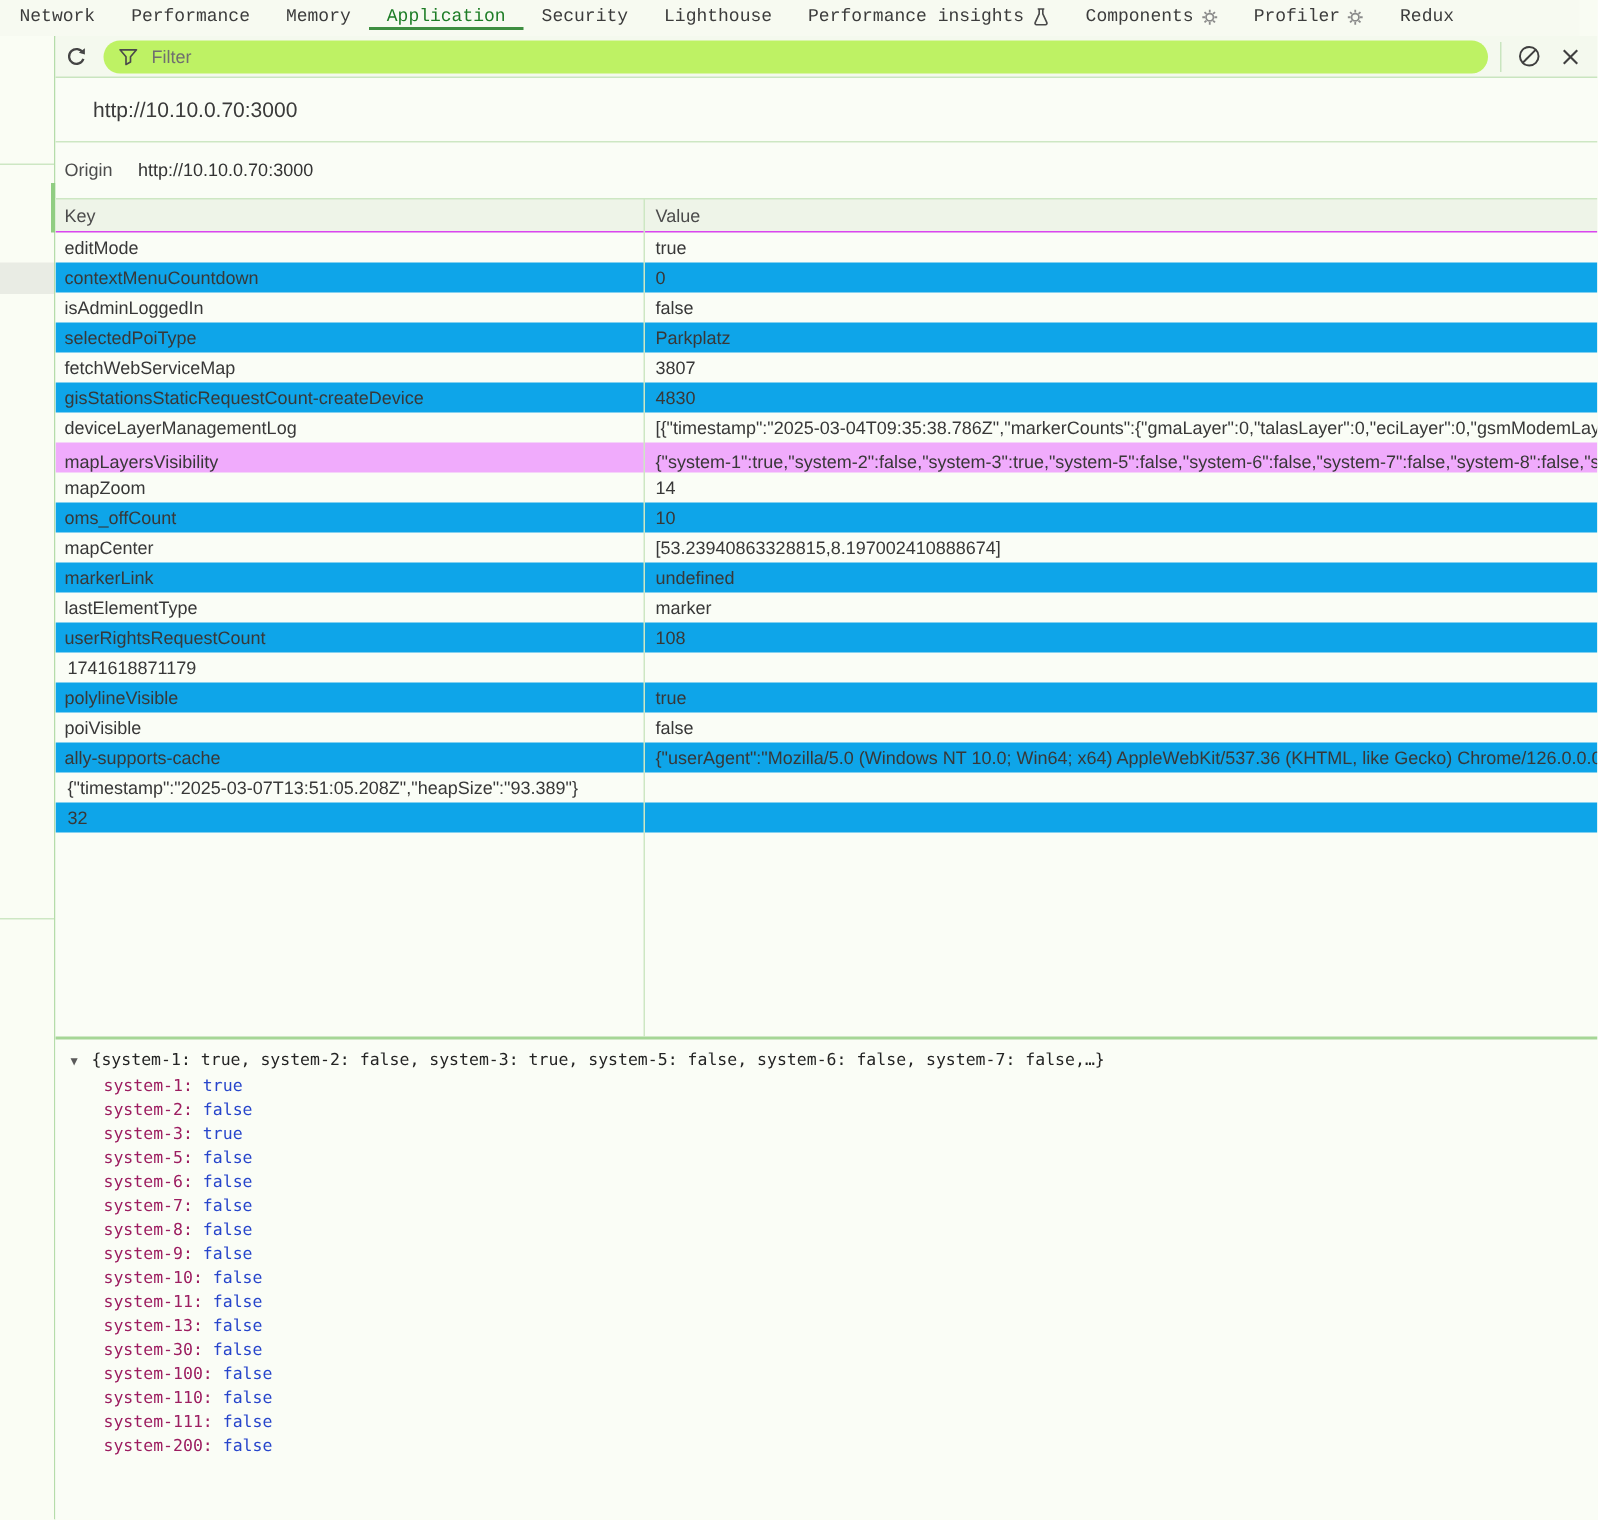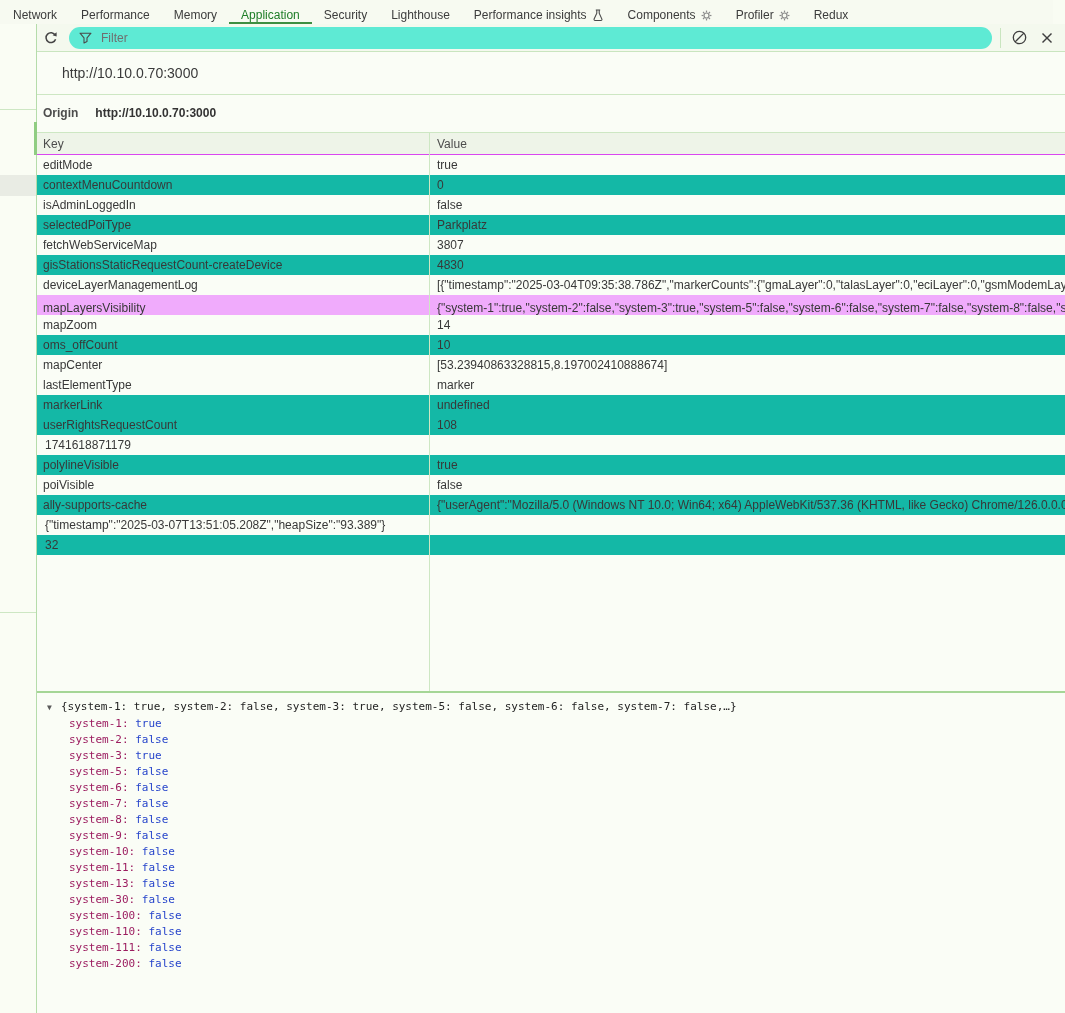--- a/index.html
+++ b/index.html
@@ -5,21 +5,21 @@
   html,body{margin:0;padding:0;}
   body{
     width:1065px;height:1013px;position:relative;overflow:hidden;
     font-family:"Liberation Sans",sans-serif;background:#f9fcf3;color:#383838;
     -webkit-font-smoothing:antialiased;
   }
   
   .tabbar{
     position:absolute;top:0;left:0;right:12px;height:24px;
     background:#f7faf1;border-bottom:1px solid #d6eacb;
-    display:flex;align-items:flex-end;font-size:12px;color:#3c3c3c;
+    display:flex;align-items:center;font-size:12px;color:#3c3c3c;font-family:Liberation Mono, monospace;
   }
   .tab{
     display:flex;align-items:center;gap:5px;padding:0 12px;
     box-sizing:border-box;border-bottom:2px solid transparent;
     white-space:nowrap;cursor:default;
   }
   .tab:first-child{margin-left:1px;}
   .tab.active{color:#1e7d27;border-bottom-color:#3e8e41;}
   .tab .ticon{display:flex;align-items:center;}
   
@@ -31,47 +31,47 @@
   .strip-sel{position:absolute;left:0;width:36px;background:#e9ece4;}
   .strip-mark{position:absolute;background:#90cd82;}
   
   .toolbar{
     position:absolute;top:24px;left:37px;right:0;height:27px;
     background:#f4f9ee;border-bottom:1px solid #c9e5bf;
     display:flex;align-items:center;
   }
   .icon-btn{width:28px;height:24px;display:flex;align-items:center;justify-content:center;flex:0 0 auto;}
   .filter-pill{
-    flex:1;height:22px;margin:0 8px 0 4px;background:#5eead4;border-radius:11px;
+    flex:1;height:22px;margin:0 8px 0 4px;background:#bef264;border-radius:11px;
     display:flex;align-items:center;padding:0 10px;gap:9px;font-size:12px;color:#6f6f6f;
     overflow:hidden;
   }
   .toolbar-sep{width:1px;height:20px;background:#c9e5bf;margin-right:4px;flex:0 0 auto;}
   
   .main{position:absolute;left:37px;top:52px;right:0;bottom:0;background:#fafdf6;}
   .title-row{
     height:43px;border-bottom:1px solid #cde7c3;display:flex;align-items:center;
     padding-left:25px;font-size:14px;color:#3a3a3a;box-sizing:border-box;
   }
   .origin-row{
-    height:36px;display:flex;align-items:center;font-size:12px;color:#333;box-sizing:border-box;font-weight:bold;
+    height:36px;display:flex;align-items:center;font-size:12px;color:#333;box-sizing:border-box;
   }
   .origin-label{margin-left:6px;color:#4c4c4c;}
   .origin-value{margin-left:17px;}
   .table{position:absolute;top:80px;left:0;right:0;bottom:322px;overflow:hidden;}
   .table-header{
     height:23px;border-top:1px solid #cde7c3;border-bottom:1px solid #d946ef;
     background:#eef4e8;display:flex;align-items:center;font-size:12px;color:#4c4c4c;
     box-sizing:border-box;
   }
   .col-key{width:392px;padding-left:6px;box-sizing:border-box;flex:0 0 auto;}
   .col-value{flex:1;padding-left:8px;box-sizing:border-box;overflow:hidden;white-space:nowrap;}
   .rows{}
   .row{height:20px;display:flex;align-items:center;font-size:12px;color:#383838;}
-  .row.stripe{background:#14b8a6;}
+  .row.stripe{background:#0ea5e9;}
   .row .cell-key{width:392px;padding-left:6px;box-sizing:border-box;flex:0 0 auto;
     overflow:hidden;white-space:nowrap;}
   .row .cell-value{flex:1;padding-left:8px;box-sizing:border-box;overflow:hidden;white-space:nowrap;}
   .col-divider{position:absolute;left:392px;top:80px;bottom:322px;width:1px;background:#cde7c3;}
   
   .preview{
     position:absolute;left:0;right:0;bottom:0;top:639px;
     border-top:2px solid #a5d696;background:#fafdf6;
     font-family:"DejaVu Sans Mono","Liberation Mono",monospace;
     font-size:11px;line-height:16px;color:#242424;overflow:hidden;
@@ -248,27 +248,27 @@
           <div class="cell-value">14</div>
         </div>
         <div class="row stripe">
           <div class="cell-key">oms_offCount</div>
           <div class="cell-value">10</div>
         </div>
         <div class="row">
           <div class="cell-key">mapCenter</div>
           <div class="cell-value">[53.23940863328815,8.197002410888674]</div>
         </div>
+        <div class="row stripe">
+          <div class="cell-key">markerLink</div>
+          <div class="cell-value">undefined</div>
+        </div>
         <div class="row">
           <div class="cell-key">lastElementType</div>
           <div class="cell-value">marker</div>
-        </div>
-        <div class="row stripe">
-          <div class="cell-key">markerLink</div>
-          <div class="cell-value">undefined</div>
         </div>
         <div class="row stripe">
           <div class="cell-key">userRightsRequestCount</div>
           <div class="cell-value">108</div>
         </div>
         <div class="row">
           <div class="cell-value">1741618871179</div>
         </div>
         <div class="row stripe">
           <div class="cell-key">polylineVisible</div>

